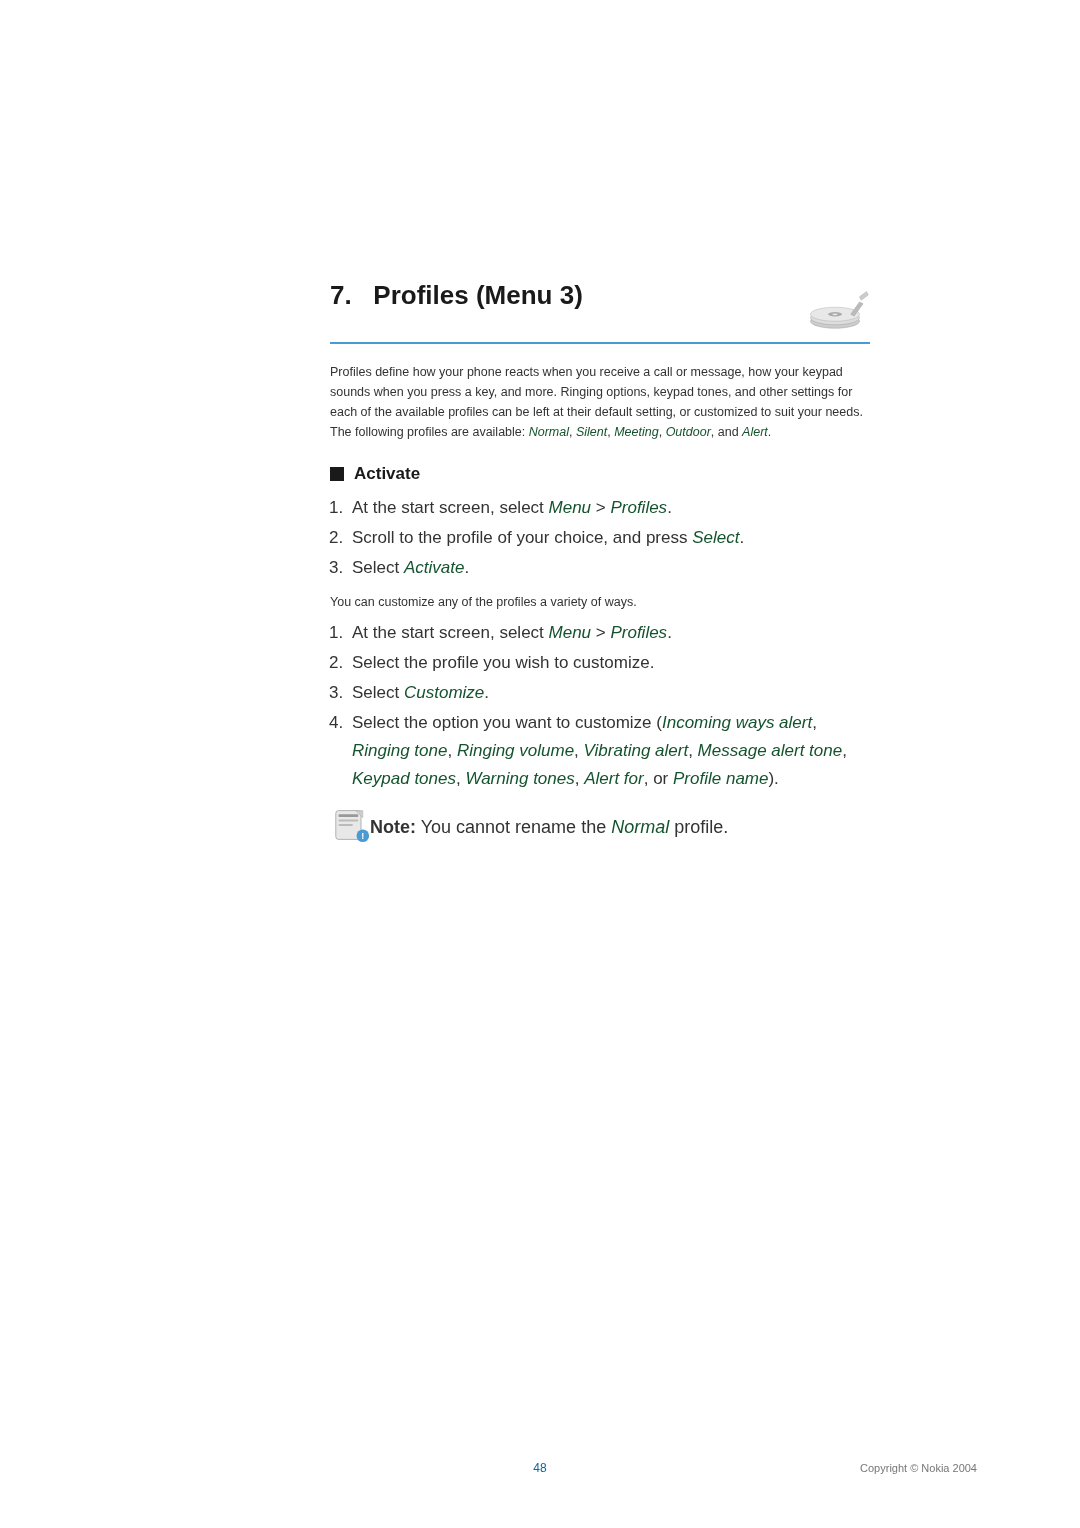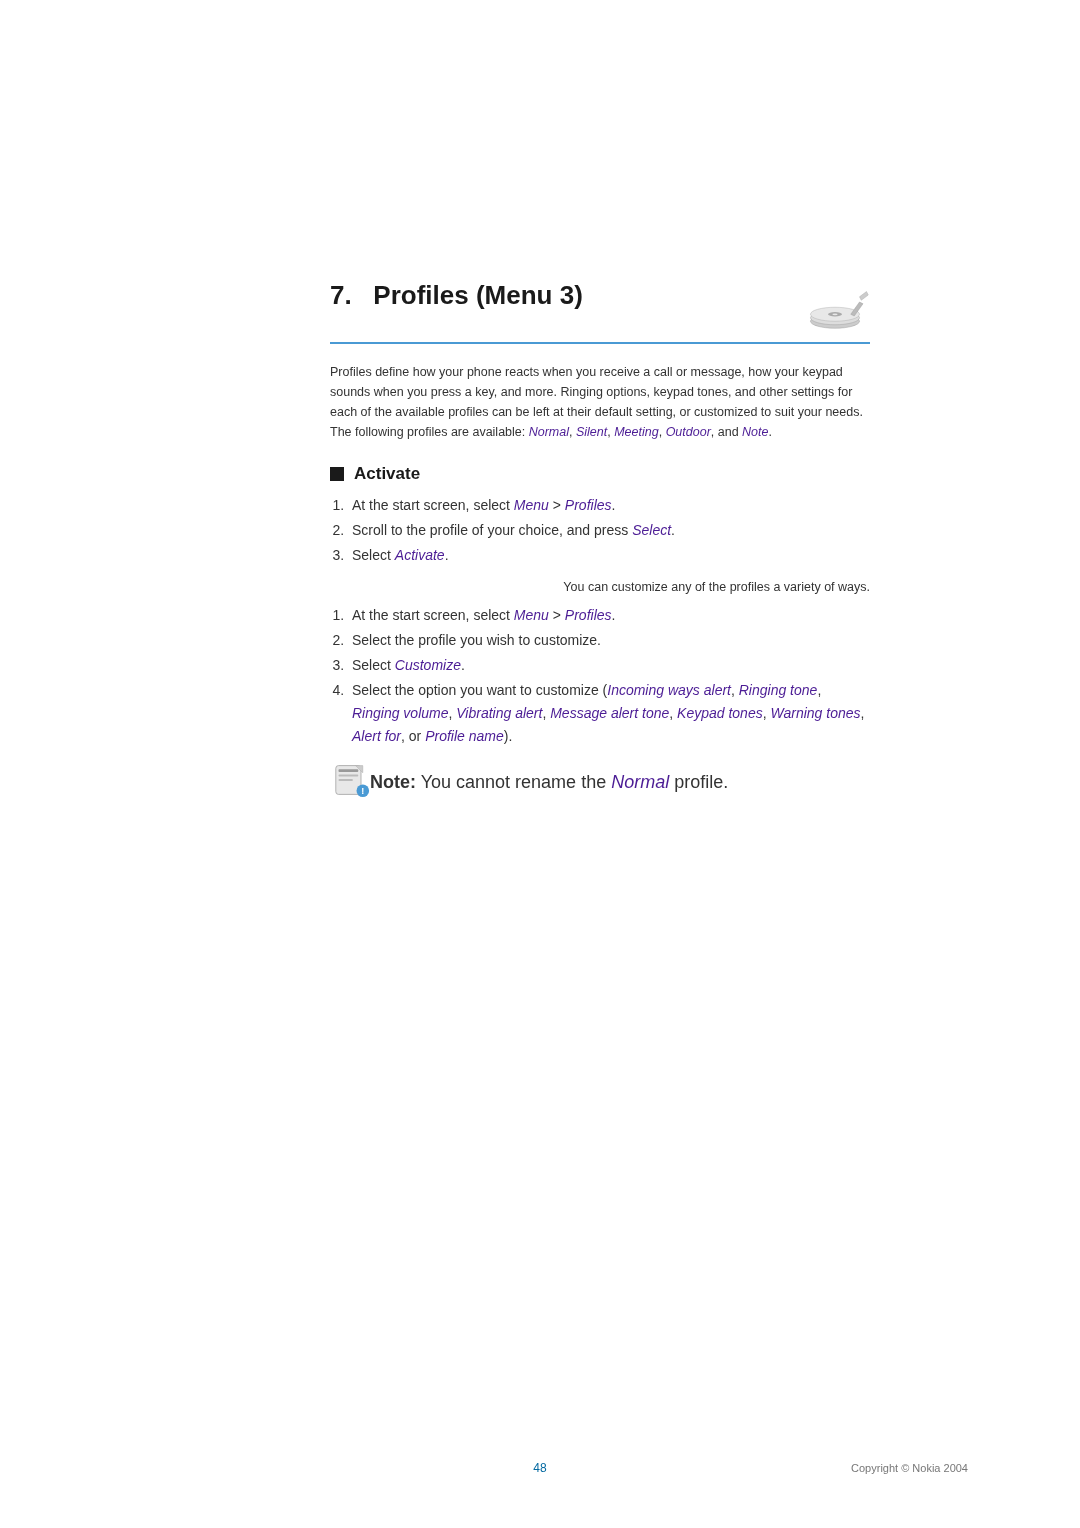--- a/index.html
+++ b/index.html
@@ -55,21 +55,21 @@
     }
 
     .intro-text {
       font-size: 12.5px;
       line-height: 1.6;
       color: #333;
       margin-bottom: 10px;
     }
 
     .intro-text a, .link {
-      color: #4c1d95;
+      color: #14532d;
       text-decoration: none;
       font-style: italic;
     }
 
     .section-header {
       display: flex;
       align-items: center;
       margin: 22px 0 10px 0;
     }
 
@@ -85,30 +85,29 @@
       font-size: 17px;
       font-weight: bold;
       color: #1a1a1a;
     }
 
     .section-body {
       font-size: 12.5px;
       line-height: 1.65;
       color: #333;
       margin-bottom: 6px;
-      text-align: right;
     }
 
     ol {
       margin-left: 18px;
       margin-bottom: 10px;
     }
 
     ol li {
-      font-size: 14px;
+      font-size: 17px;
       line-height: 1.65;
       color: #333;
       margin-bottom: 2px;
       padding-left: 4px;
     }
 
     .note-box {
       display: flex;
       align-items: flex-start;
       margin-top: 14px;
@@ -139,21 +138,21 @@
     .footer-page {
       position: absolute;
       left: 50%;
       transform: translateX(-50%);
       font-size: 12px;
       color: #0369a1;
     }
 
     .footer-copyright {
       position: absolute;
-      right: 112px;
+      right: 103px;
       font-size: 11px;
       color: #777;
     }
 
     
     .note-svg {
       width: 36px;
       height: 36px;
     }
   </style>
@@ -182,21 +181,21 @@
         <polygon points="68,14 76,8 78,12 70,18" fill="#cccccc" stroke="#aaa" stroke-width="0.5"></polygon>
       </svg>
     </div>
 
     <p class="intro-text">
       Profiles define how your phone reacts when you receive a call or message, how your keypad sounds when you press a key, and more. Ringing options, keypad tones, and other settings for each of the available profiles can be left at their default setting, or customized to suit your needs. The following profiles are available:
       <span class="link"> <em>Normal</em></span>,
       <span class="link"> <em>Silent</em></span>,
       <span class="link"> <em>Meeting</em></span>,
       <span class="link"> <em>Outdoor</em></span>, and
-      <span class="link"> <em>Note</em></span>.
+      <span class="link"> <em>Alert</em></span>.
     </p>
 
 
     <div class="section-header">
       <div class="section-square"></div>
       <span class="section-title">Activate</span>
     </div>
 
     <ol>
       <li>

